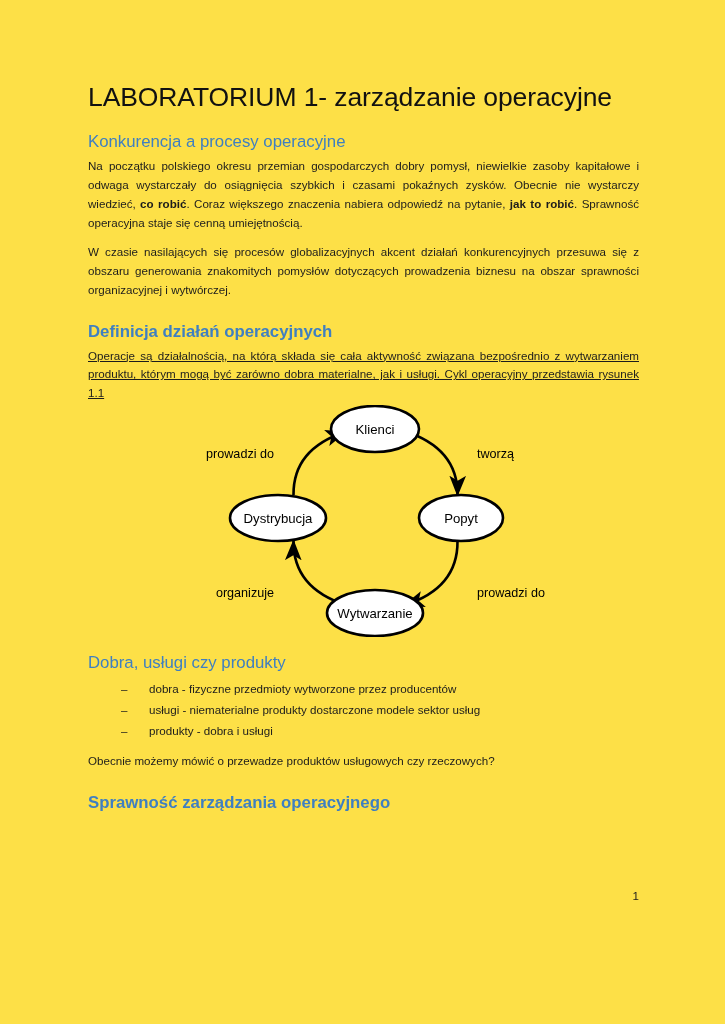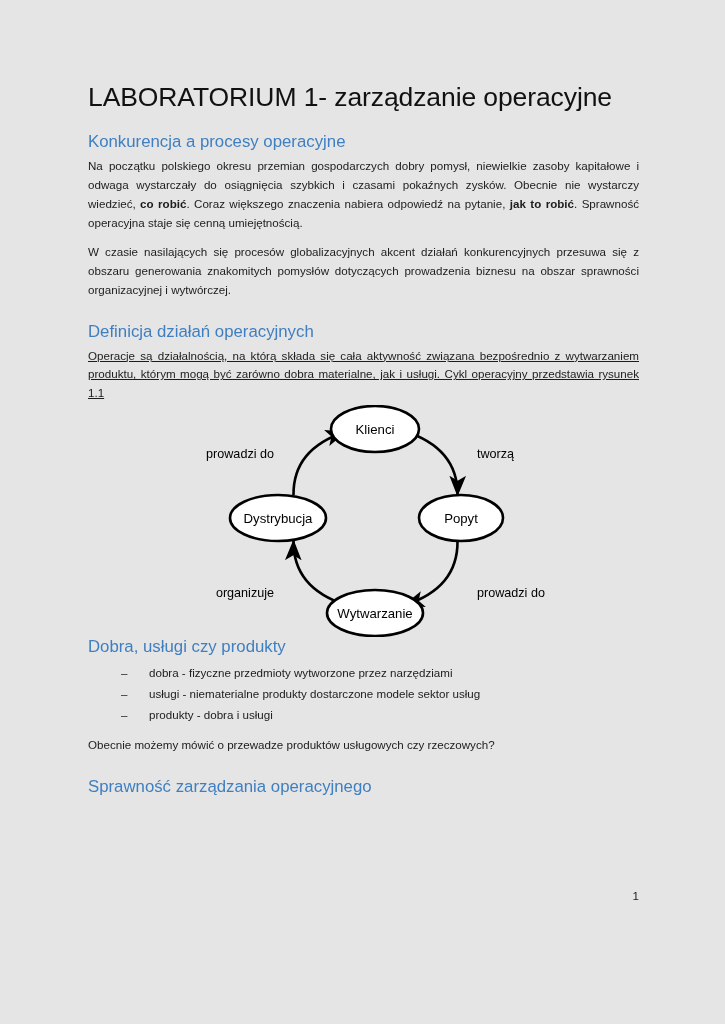--- a/index.html
+++ b/index.html
@@ -14,21 +14,21 @@
     position: relative;
     font-family: "Liberation Sans", sans-serif;
     color: #1a1a1a;
     overflow: hidden;
   }
   .page {
     position: absolute;
     left: 0; top: 0;
     width: 725px;
     height: 1024px;
-    background: #e5e5e5;
+    background: #fde047;
   }
   .content {
     position: absolute;
     left: 88px;
     top: 82px;
     width: 551px;
   }
 
   .doc-title {
     font-size: 26.5px;
@@ -37,24 +37,24 @@
     color: #111111;
     margin: 0 0 19px 0;
     line-height: 1.18;
     white-space: nowrap;
   }
 
   .h2 {
     font-size: 16.8px;
     font-weight: 400;
     color: #3f7fc1;
-    margin: 0 0 4px 0;
+    margin: 16px 0 4px 0;
     line-height: 1.25;
   }
-  .h2.spaced { margin-top: 22px; }
+  .h2.spaced { margin-top: 22px; font-weight: bold; }
 
   p.body {
     font-size: 11.6px;
     line-height: 1.62;
     text-align: justify;
     margin: 0 0 11px 0;
     color: #1c1c1c;
     hyphens: none;
   }
   p.body.tight { margin-bottom: 0; text-decoration: underline; }
@@ -161,21 +161,21 @@
         <text x="389" y="192" text-anchor="start" font-family="Liberation Sans, sans-serif" font-size="12.6" fill="#000000">prowadzi do</text>
 
         <text x="186" y="192" text-anchor="end" font-family="Liberation Sans, sans-serif" font-size="12.6" fill="#000000">organizuje</text>
       </svg>
     </div>
 
     <h2 class="h2">Dobra, usługi czy produkty</h2>
     <ul class="dash-list">
       <li>
         <span class="dash">–</span>
-        <span>dobra  - fizyczne przedmioty wytworzone przez narzędziami</span>
+        <span>dobra  - fizyczne przedmioty wytworzone przez producentów</span>
       </li>
       <li>
         <span class="dash">–</span>
         <span>usługi  - niematerialne produkty dostarczone modele sektor usług</span>
       </li>
       <li>
         <span class="dash">–</span>
         <span>produkty - dobra i usługi</span>
       </li>
     </ul>

